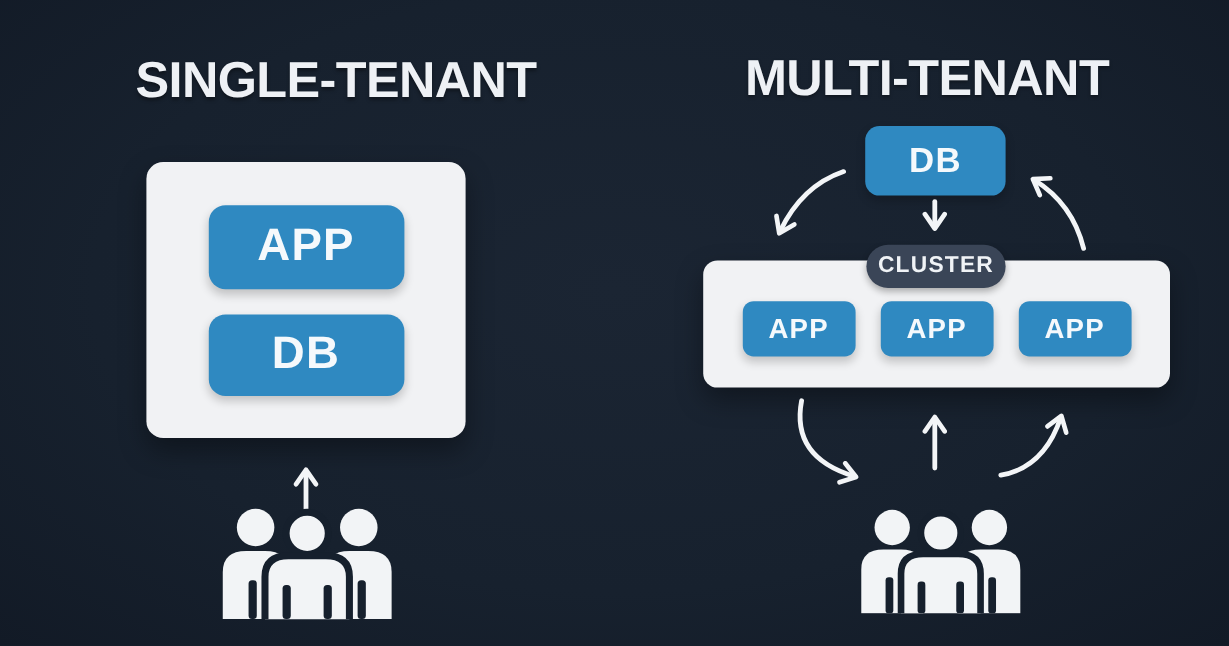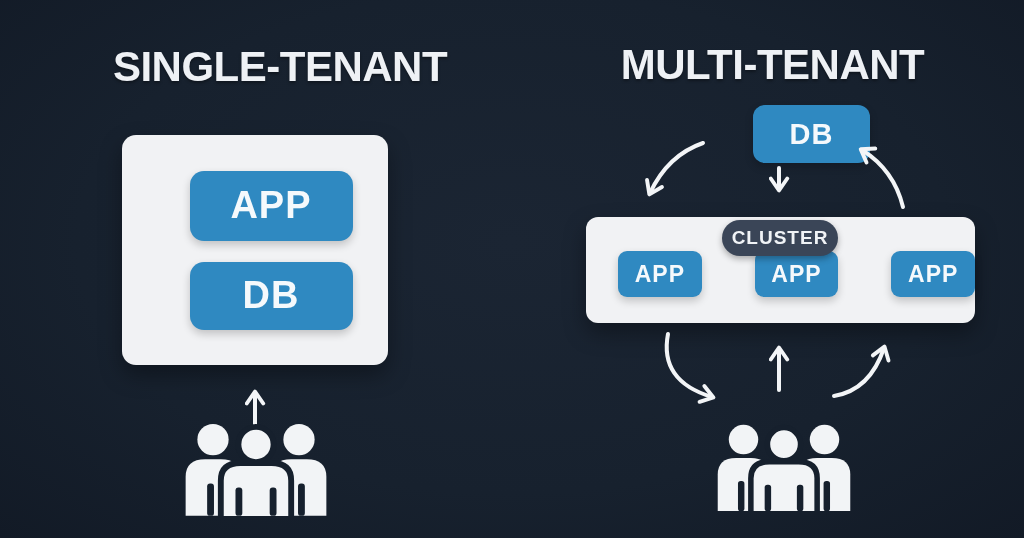--- a/index.html
+++ b/index.html
@@ -40,31 +40,30 @@
     left:586px;top:217px;width:389px;height:106px;border-radius:12px;
     display:flex;align-items:center;justify-content:center;gap:21px;
     padding-top:0;box-sizing:border-box;
   }
   #multi-box .bluebox{margin-top:8px;}
   .bluebox{
     background:#2f89c1;color:#f5f9fc;font-weight:bold;
     display:flex;align-items:center;justify-content:center;
     border-radius:12px;letter-spacing:1px;
     box-shadow:0 4px 8px rgba(0,0,0,.2);
-    margin-left:32px;
   }
   .bb-large{width:163px;height:70px;font-size:38px;border-radius:14px;}
   .bb-db-l{height:68px;}
   .bb-small{width:94px;height:46px;font-size:23px;border-radius:9px;}
   #db-top{
     position:absolute;left:721px;top:105px;width:117px;height:58px;
     font-size:29px;border-radius:12px;
   }
   .cluster-pill{
-    position:absolute;left:722px;top:220px;width:116px;height:36px;
+    position:absolute;left:722px;top:204px;width:116px;height:36px;
     background:#3a4557;color:#f0f3f6;border-radius:18px;
     display:flex;align-items:center;justify-content:center;
     font-size:19px;font-weight:bold;letter-spacing:1px;
     z-index:3;box-shadow:0 3px 6px rgba(0,0,0,.3);
   }
   .overlay{position:absolute;left:0;top:0;width:1024px;height:538px;pointer-events:none;}
   .users{position:absolute;}
   #users-left{left:170px;top:422px;width:172px;}
   #users-right{left:703px;top:423px;width:162px;}
 </style>

